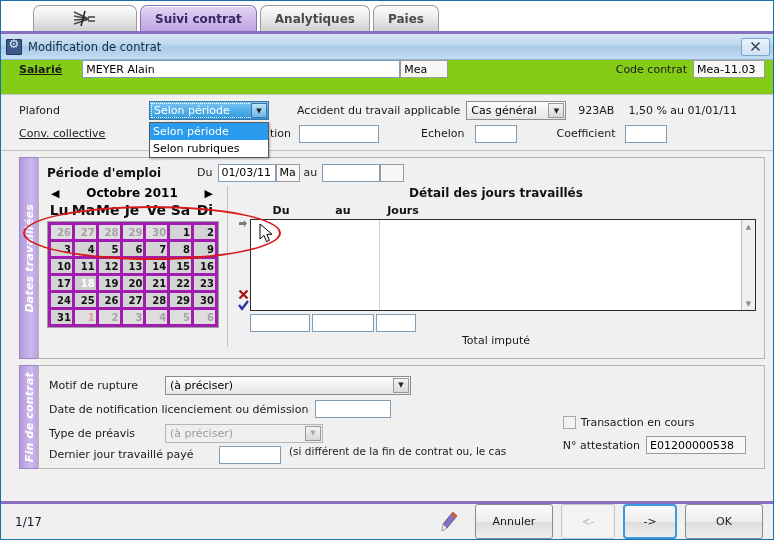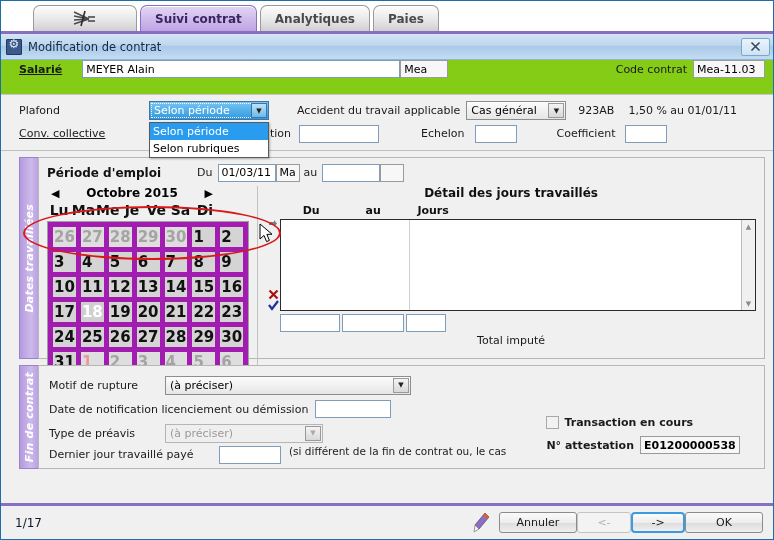--- a/index.html
+++ b/index.html
@@ -205,25 +205,25 @@
   }
   .cal-nav .navbtn { cursor: pointer; font-size: 11px; color: #000; padding: 0 4px; }
   .cal-nav .mtitle { flex: 1 1 auto; text-align: center; font-weight: bold; font-size: 12px; }
   table.cal { border-collapse: collapse; width: 170px; }
   table.cal th {
     font-size: 14px; font-weight: bold; color: #111;
     padding: 2px 0 3px 0; text-align: center; width: 24px;
   }
   table.cal td {
     width: 24px; height: 17px;
-    text-align: left;
-    font-size: 15px; font-weight: bold;
+    text-align: right;
+    font-size: 10px; font-weight: bold;
     color: #111;
     background: #d4d4d4;
-    border: 5px solid #a21caf;
+    border: 3px solid #a21caf;
     cursor: pointer;
   }
   table.cal td.out { color: #a4a4a4; background: #dedede; }
   table.cal td.out.hol { color: #e79a9a; }
   table.cal td.today { color: #ffffff; background: #cfcfcf; }
   .cal-wrap { border: 1px solid #9f9f9f; display: inline-block; background:#d4d4d4; }
   .vsep { width: 1px; background: #c2c2c2; margin: 0 8px; align-self: stretch; }
   .det-head { display: flex; font-size: 11px; font-weight: bold; color: #111; }
   .listbox {
     background: #ffffff;
@@ -262,21 +262,22 @@
   #statusbar {
     margin-top: auto;
     flex: 0 0 36px;
     background: #f0f0f0;
     border-top: 3px solid #8a6fc0;
     display: flex; align-items: center;
     padding: 0 10px 0 14px;
   }
   #page-count { font-size: 12px; color: #0f172a; flex: 1 1 auto; }
   .btn {
-    height: 21px; min-width: 78px;
+    height: 35px; min-width: 78px;
+    margin-left: 8px;
     background: linear-gradient(to bottom, #fbfbfb 0%, #ededed 50%, #dcdcdc 51%, #efefef 100%);
     border: 1px solid #8c8c8c;
     border-radius: 3px;
     display: flex; align-items: center; justify-content: center;
     font-size: 11px; color: #1a1a1a;
     cursor: pointer;
   }
   .btn.small { min-width: 54px; }
   .btn.disabled { color: #b0b0b0; border-color: #c4c4c4; background: #f3f3f3; }
   .btn.focus { border: 2px solid #3c9ade; border-radius: 4px; }
@@ -377,21 +378,21 @@
         <div class="lbl" style="margin-left:4px">au</div>
         <div class="txtin" style="width:58px;margin-left:5px"></div>
         <div class="txtin sunken" style="width:24px"></div>
       </div>
 
       <div style="display:flex;margin-top:4px;">
 
         <div>
           <div class="cal-nav">
             <div class="navbtn">◀</div>
-            <div class="mtitle">Octobre 2015</div>
+            <div class="mtitle">Octobre 2011</div>
             <div class="navbtn">▶</div>
           </div>
           <table class="cal">
             <tbody>
                 <tr id="cal-head">
                   <th>Lu</th>
                   <th>Ma</th>
                   <th>Me</th>
                   <th>Je</th>
                   <th>Ve</th>
@@ -528,21 +529,21 @@
         </div>
       </div>
       <div class="frow2" style="align-items:flex-start">
         <div class="lbl" style="width:170px;padding-top:3px">Dernier jour travaillé payé</div>
         <div class="txtin" style="width:62px;margin-top:1px"></div>
         <div style="margin-left:8px">
           <div class="hint">(si différent de la fin de contrat ou, le cas</div>
         </div>
       </div>
 
-      <div style="position:absolute;right:24px;top:50px;font-weight:bold;">
+      <div style="position:absolute;right:18px;top:50px;">
         <div style="display:flex;align-items:center;">
           <div class="chk"></div>
           <div class="lbl">Transaction en cours</div>
         </div>
         <div style="display:flex;align-items:center;margin-top:7px;">
           <div class="lbl">N° attestation</div>
           <div class="txtin sunken" style="width:100px;margin-left:6px">E01200000538</div>
         </div>
       </div>
     </div>

